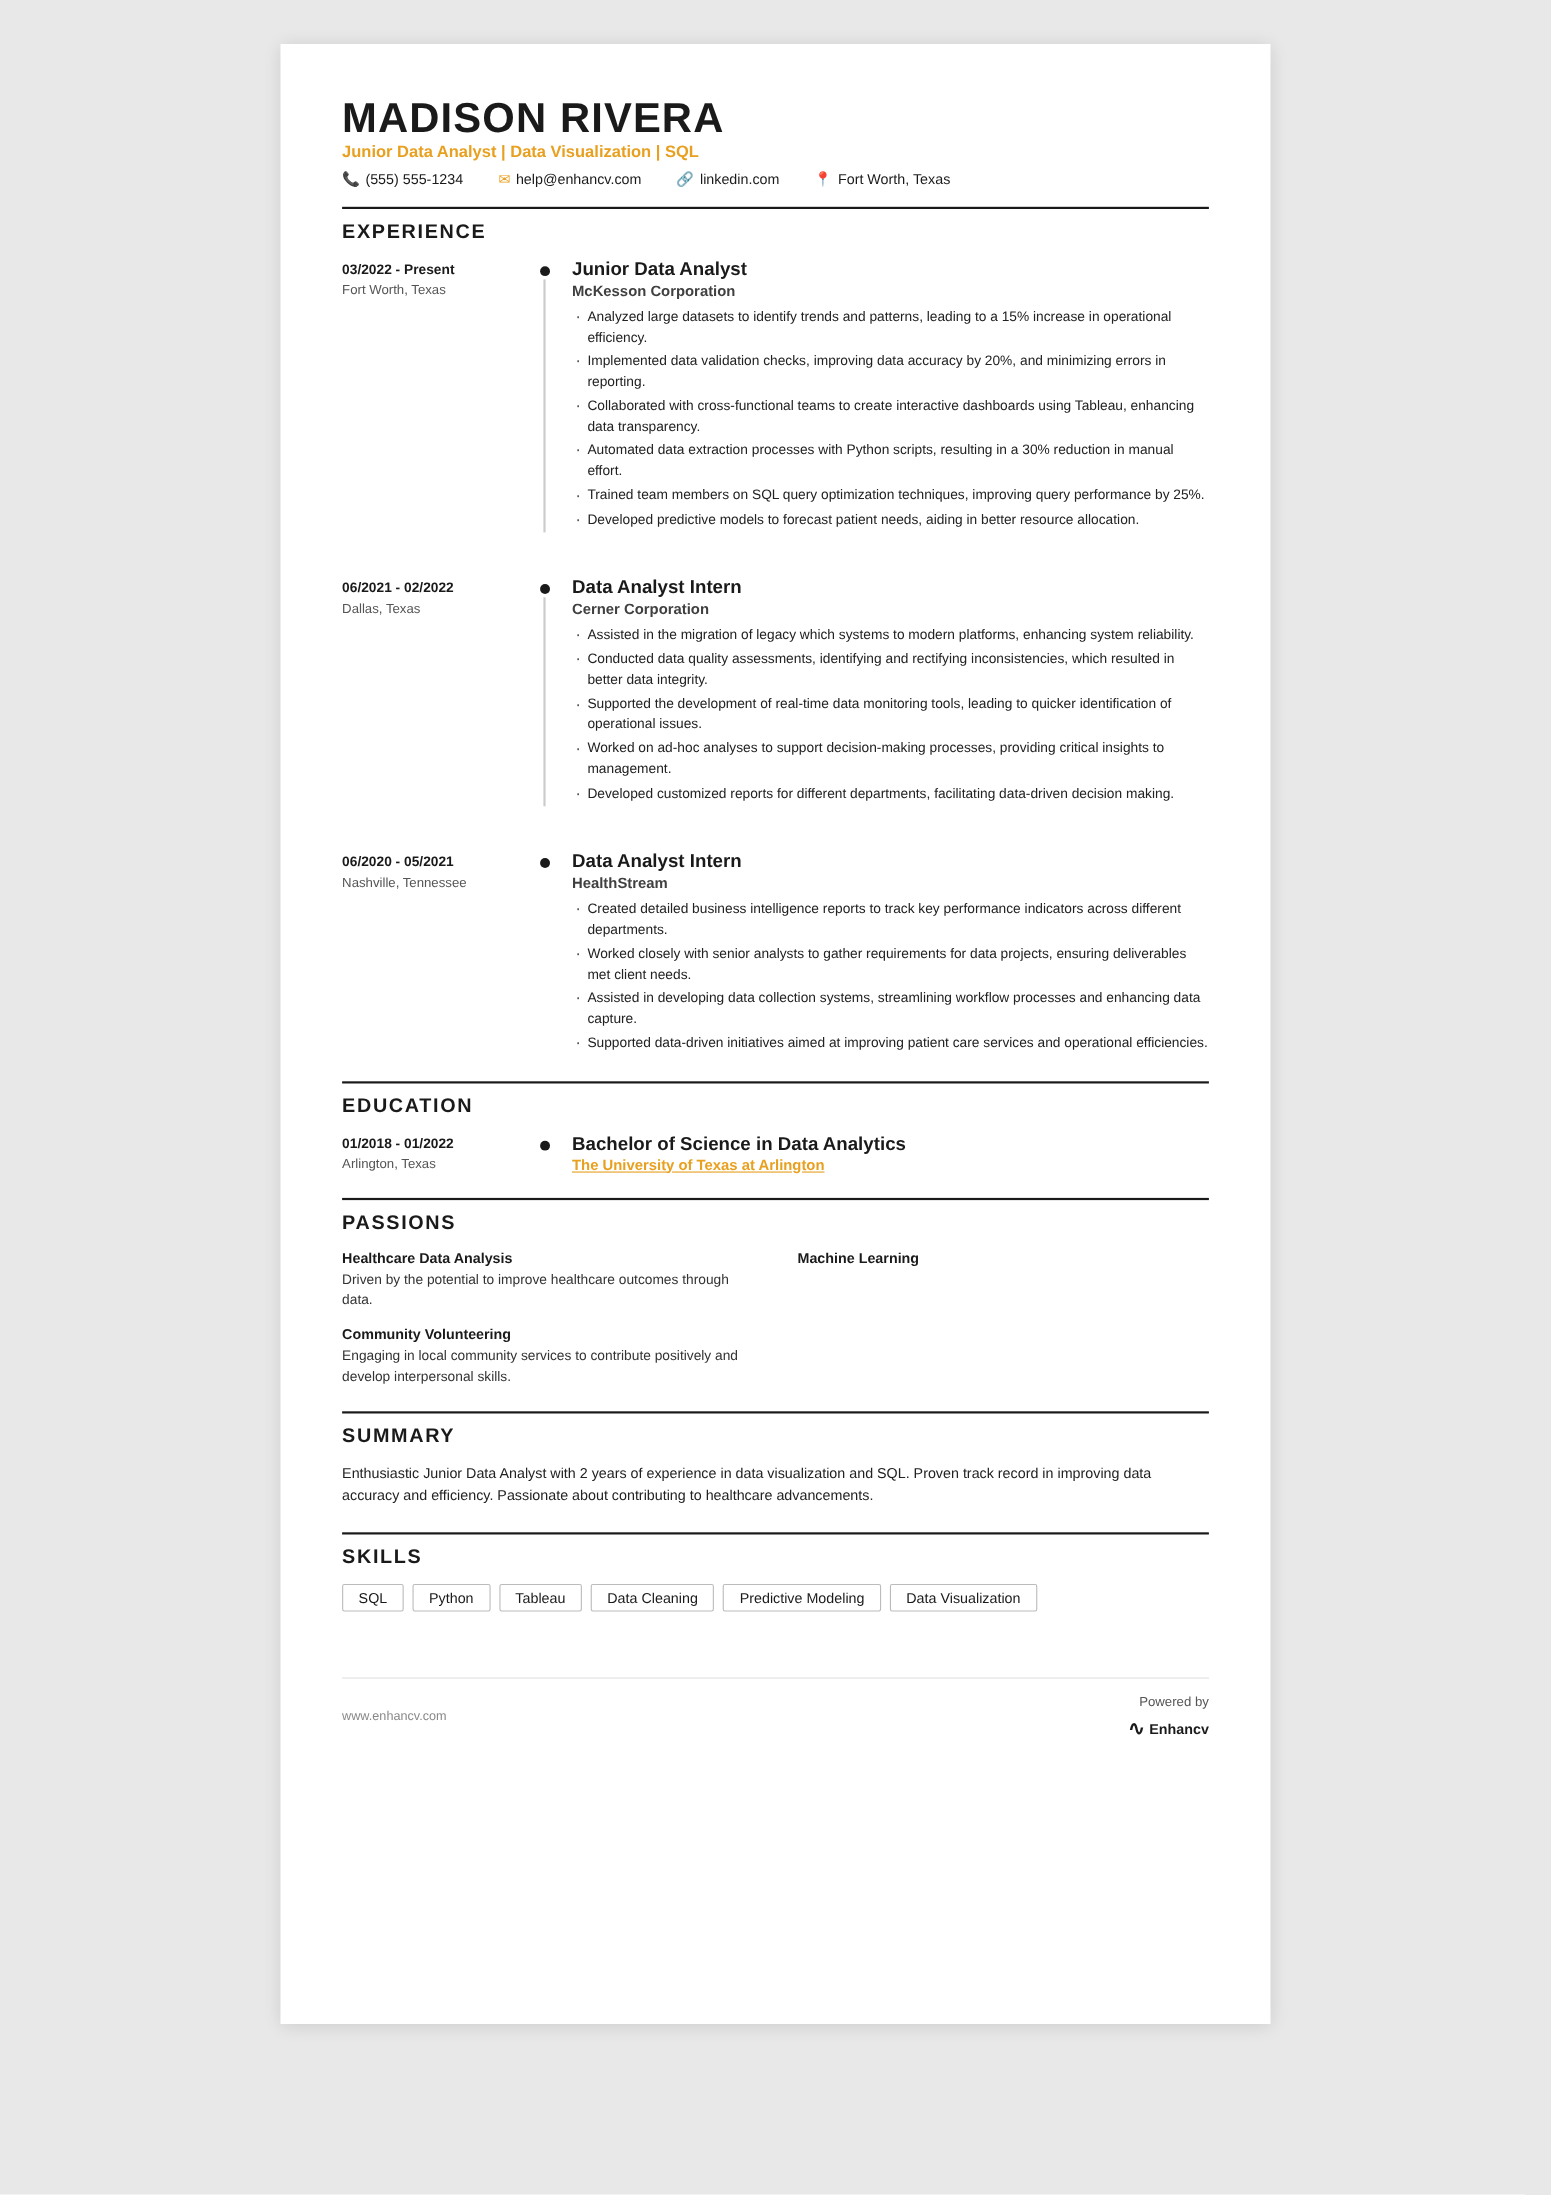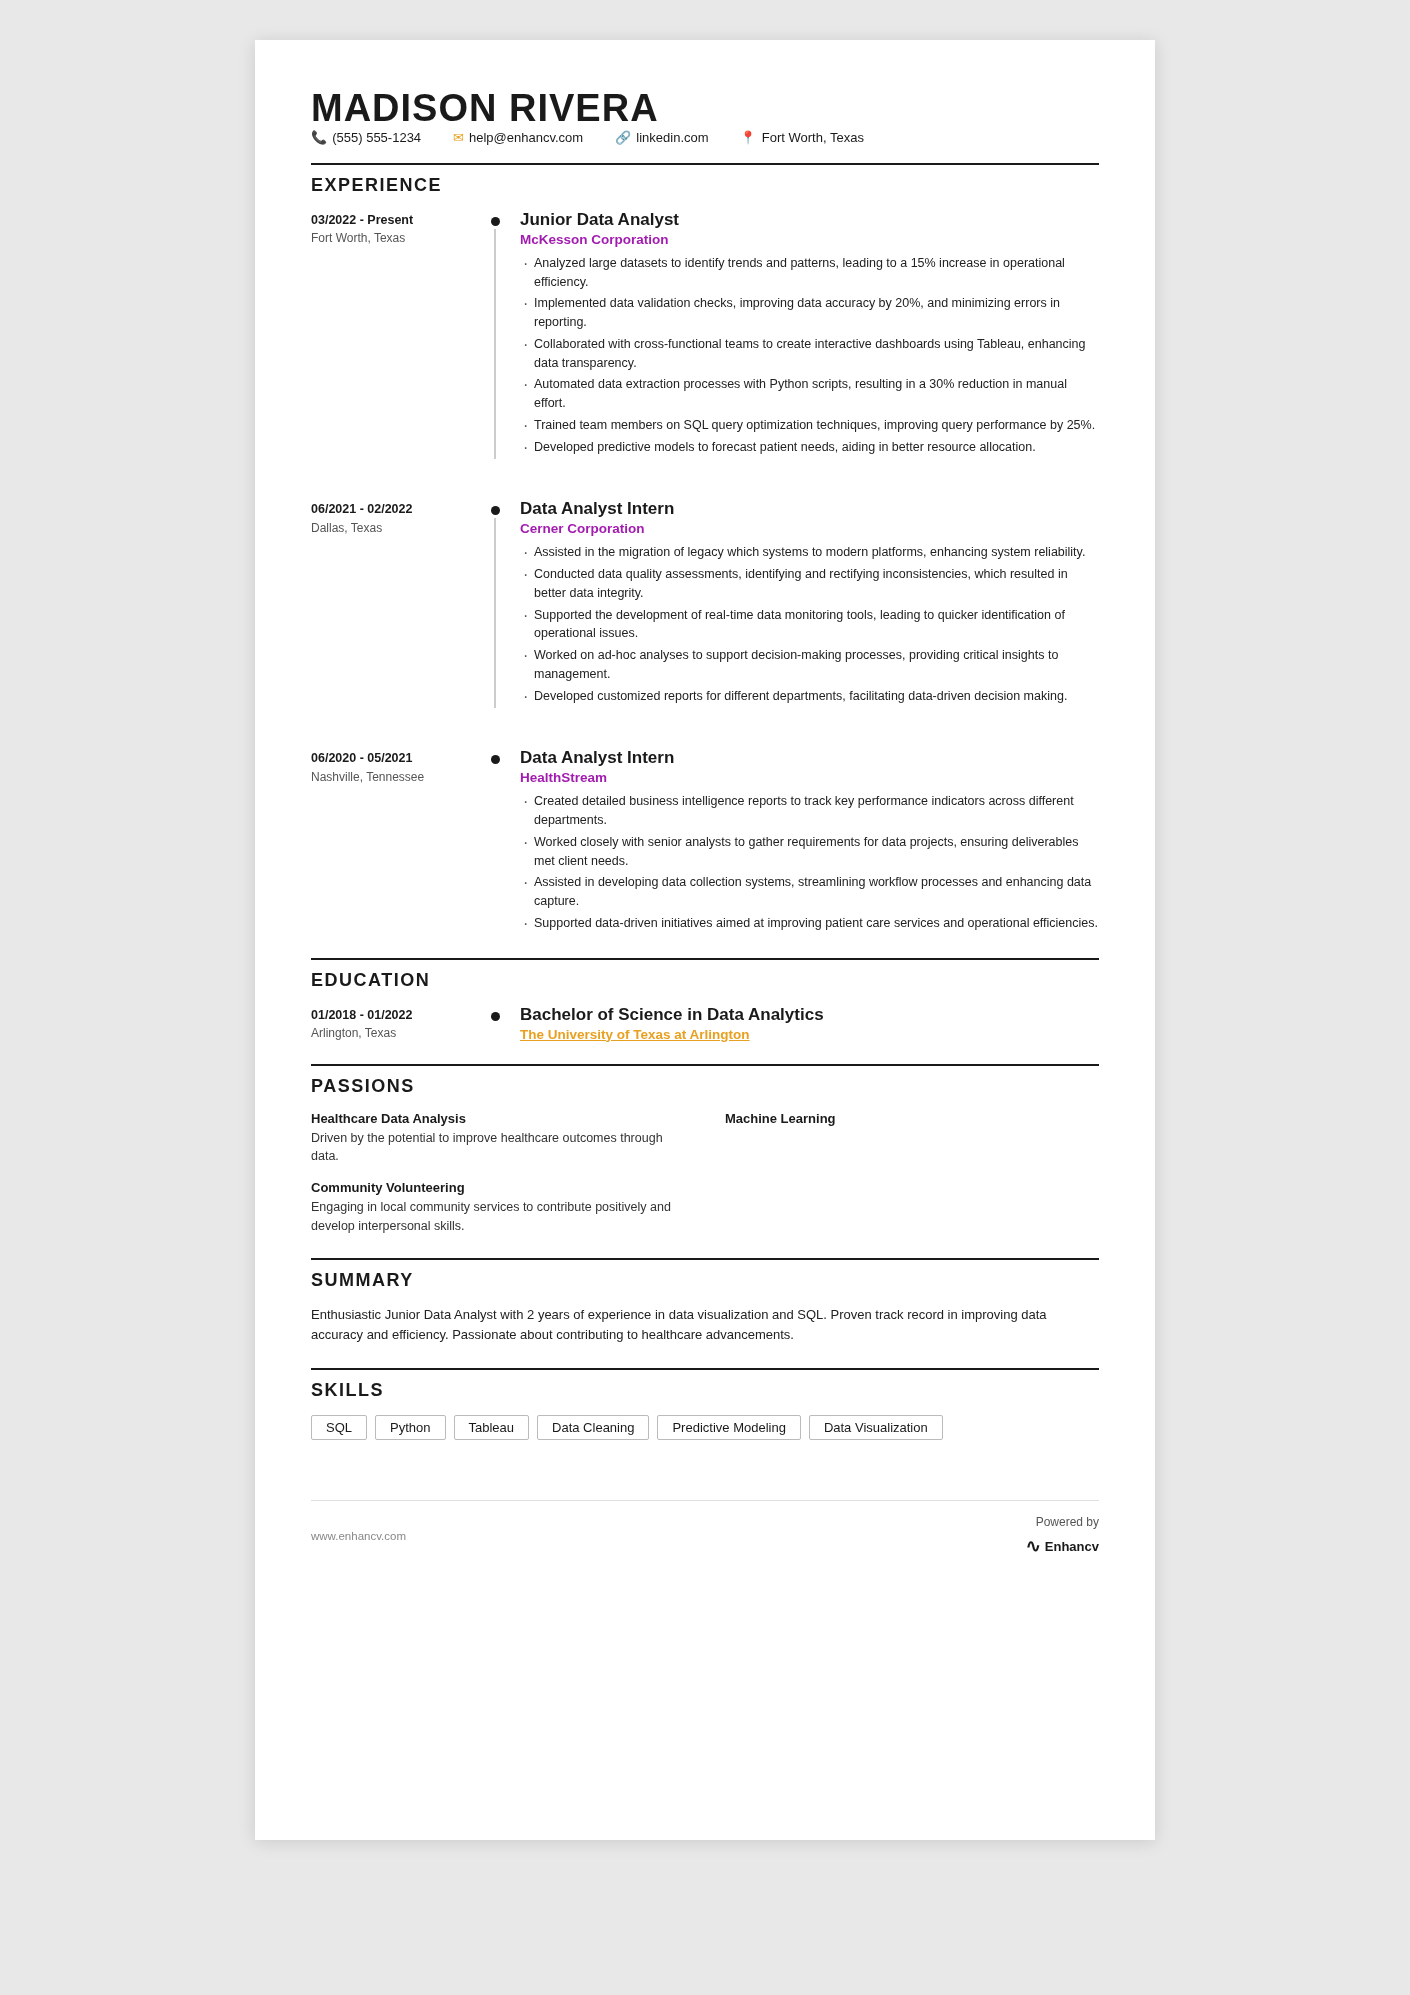--- a/index.html
+++ b/index.html
@@ -114,21 +114,21 @@
     }
     .exp-job-title {
       font-size: 17px;
       font-weight: 700;
       color: #1a1a1a;
       margin-bottom: 2px;
     }
     .exp-company {
       font-size: 13.5px;
       font-weight: 700;
-      color: #a21caf;
+      color: #404040;
       margin-bottom: 7px;
     }
     .exp-bullets {
       list-style: none;
       padding: 0;
     }
     .exp-bullets li {
       font-size: 12.5px;
       color: #222;
       line-height: 1.5;
@@ -231,20 +231,21 @@
       margin-bottom: 22px;
     }
   </style>
 </head>
 <body>
 
 <div class="page">
 
   <header>
     <div class="header-name">MADISON RIVERA</div>
+    <div class="header-subtitle">Junior Data Analyst | Data Visualization | SQL</div>
     <div class="header-contacts">
       <div class="header-contact-item">
         <span class="contact-icon">📞</span>
         <span>(555) 555-1234</span>
       </div>
       <div class="header-contact-item">
         <span class="contact-icon">✉</span>
         <span>help@enhancv.com</span>
       </div>
       <div class="header-contact-item">

